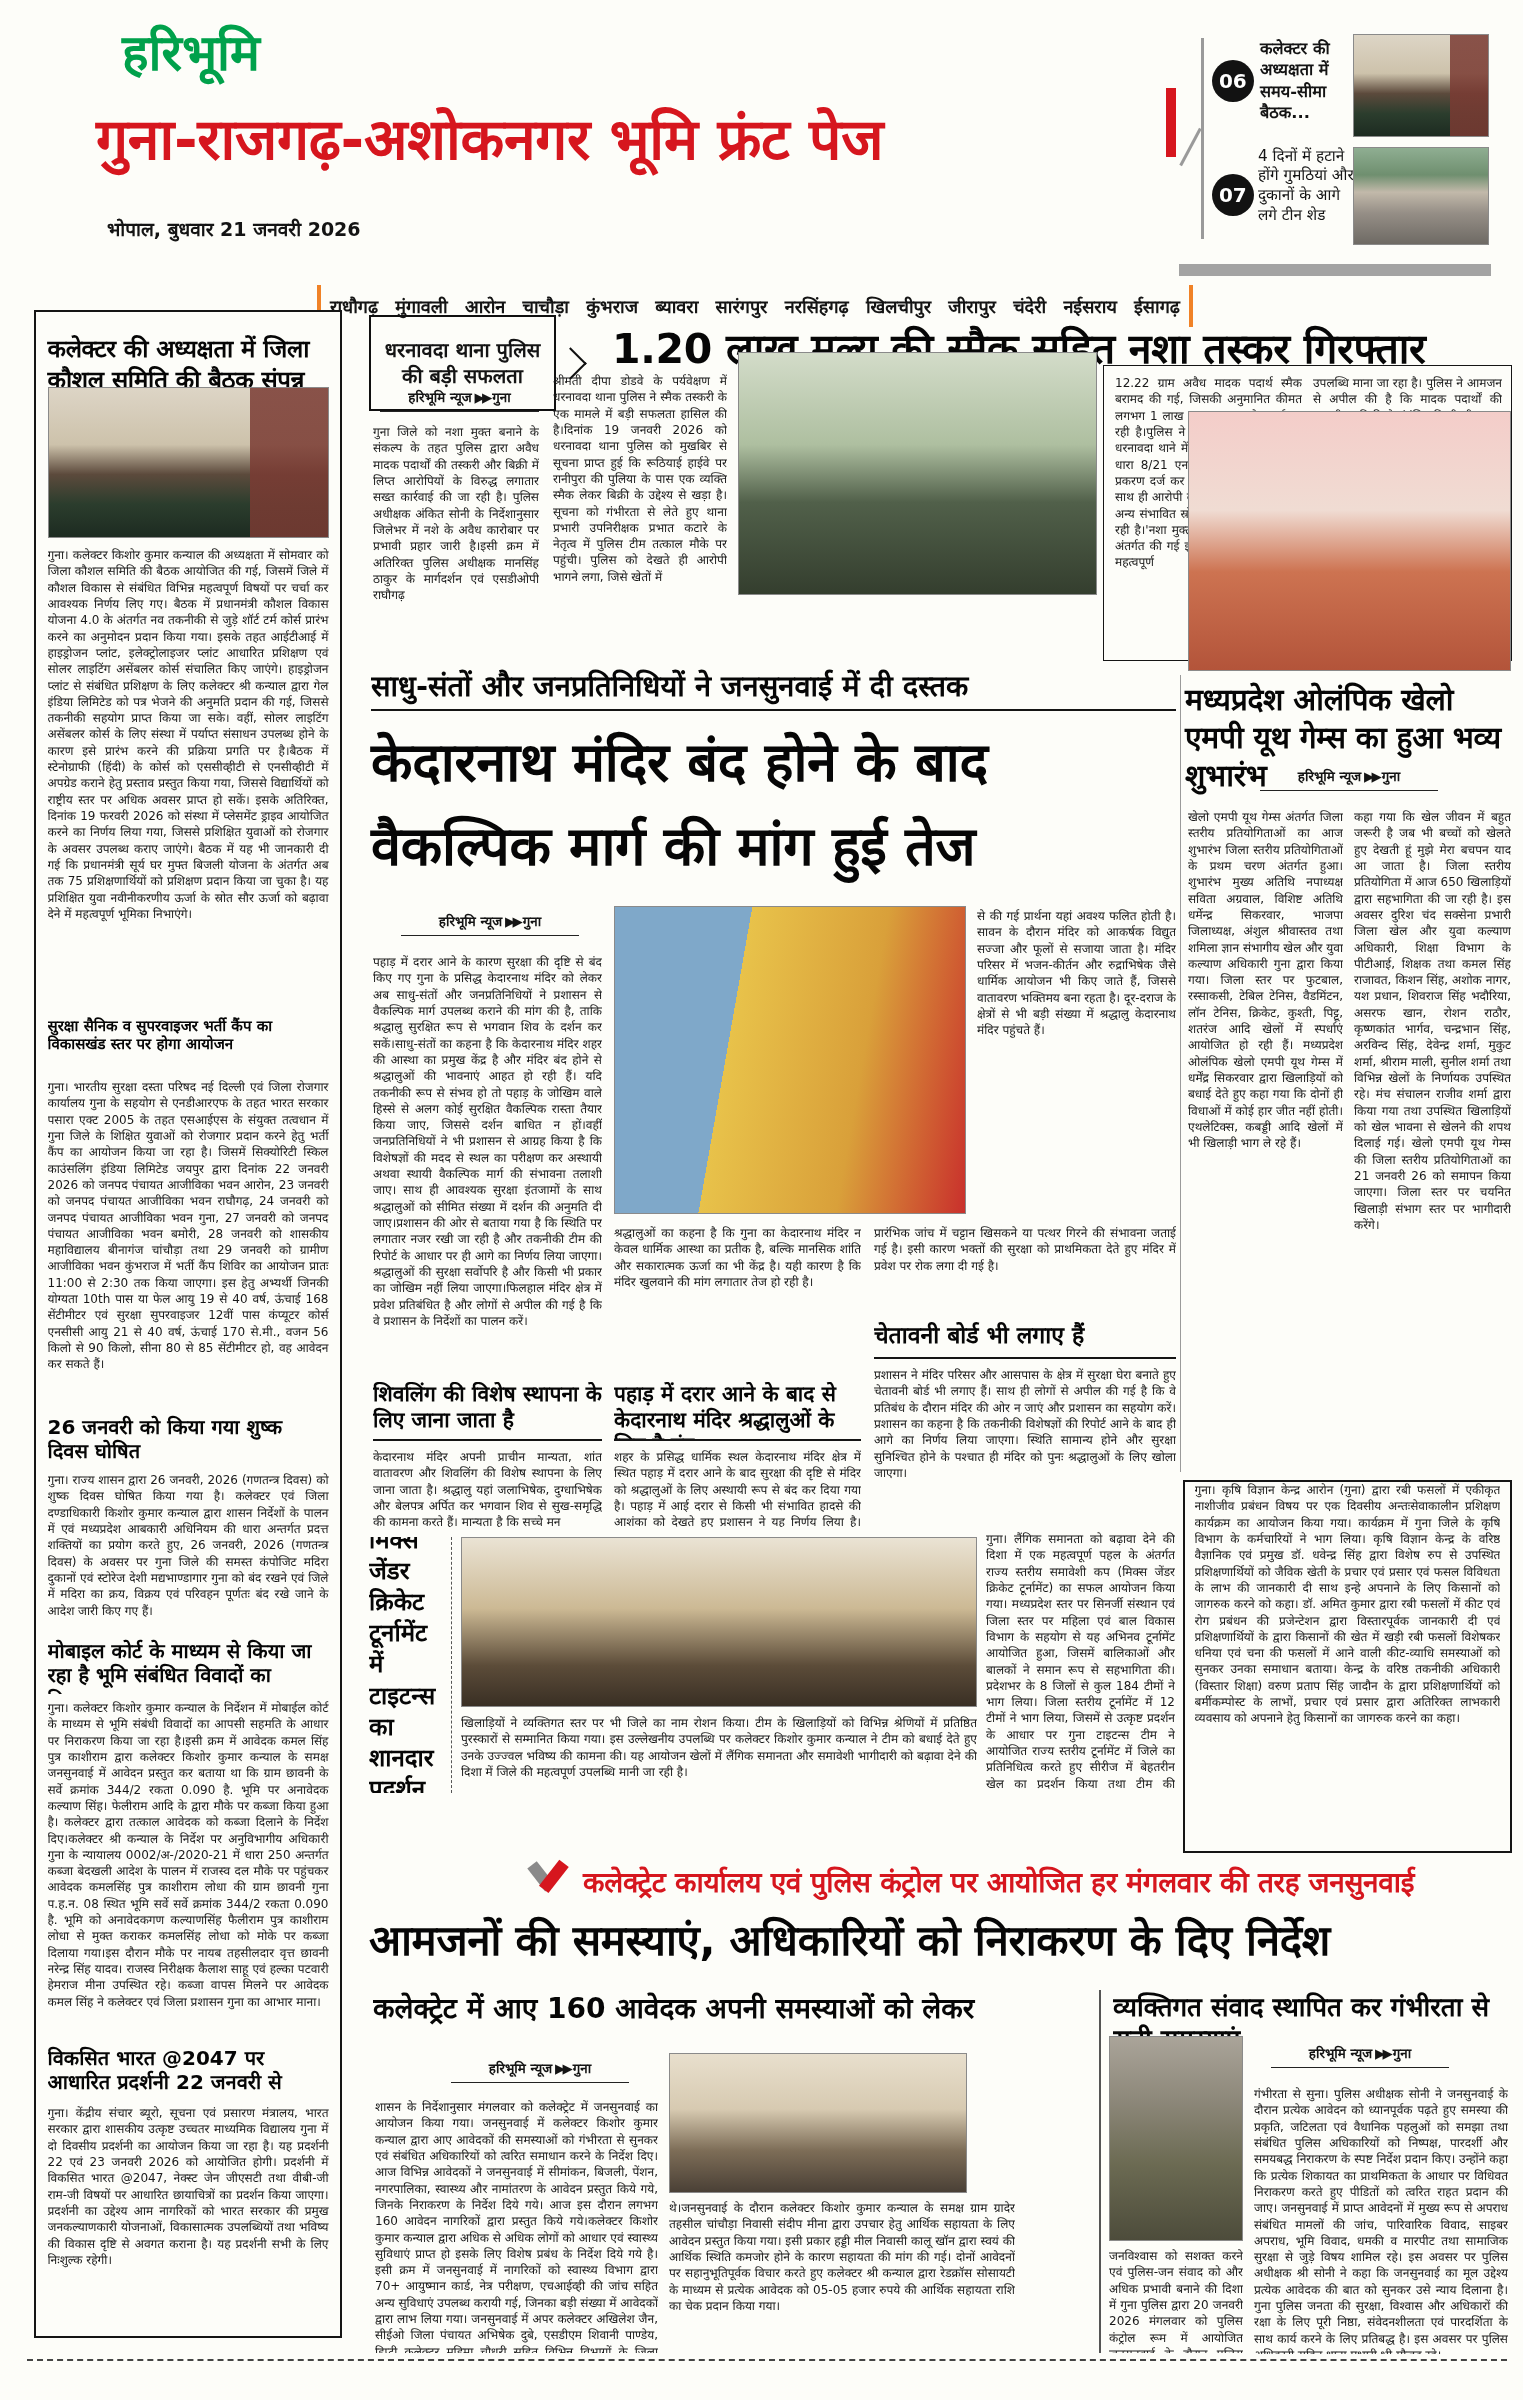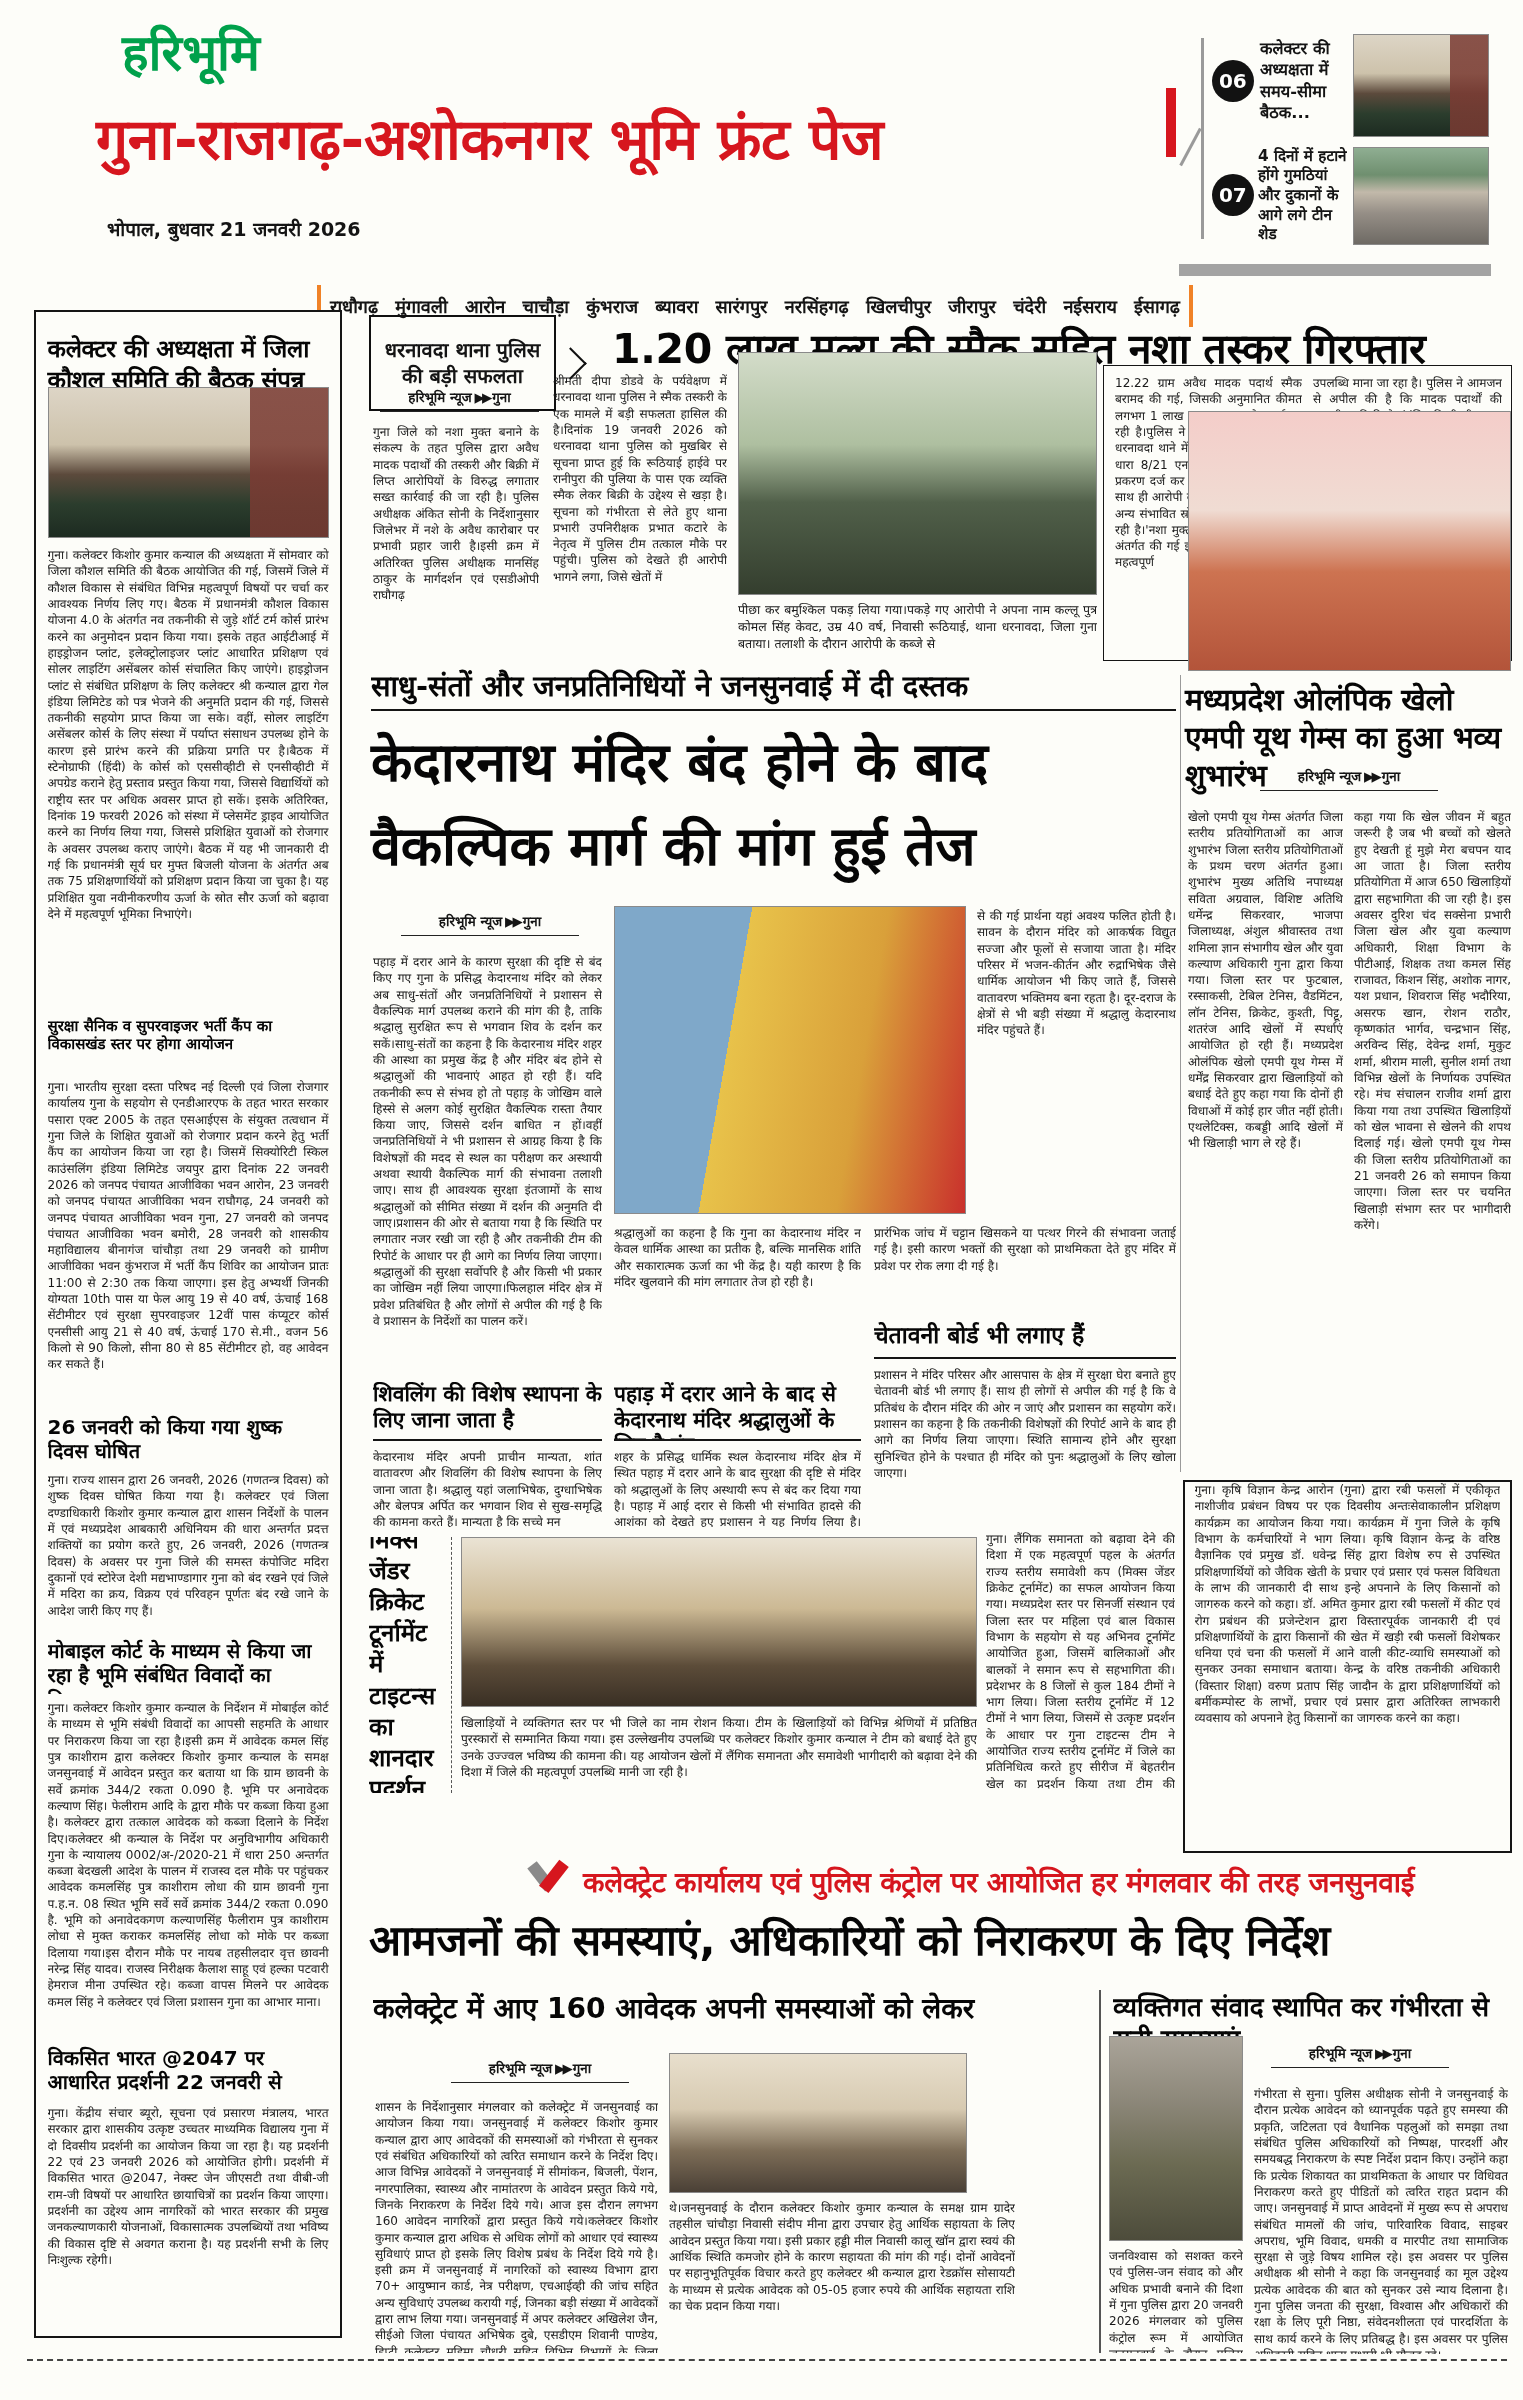--- a/index.html
+++ b/index.html
@@ -53,21 +53,21 @@
   <div class="abs" style="left:1189px;top:126px;width:2.9px;height:42px;background:#9a9a9a;transform:rotate(28deg)"></div>
 
   <div class="abs" style="left:1208px;top:32.5px;width:287px;height:109px">
     <div class="circle" style="position:absolute;left:3.8px;top:27px;width:42px;height:42px">06</div>
     <div style="position:absolute;left:52px;top:5.7px;width:94px;font-size:16.3px;font-weight:bold;line-height:1.3">कलेक्टर की अध्यक्षता में समय-सीमा बैठक...</div>
     <div class="photo ph-meeting" style="position:absolute;left:145px;top:1.9px;width:136px;height:103px"></div>
   </div>
 
   <div class="abs" style="left:1208px;top:145px;width:287px;height:107px">
     <div class="circle" style="position:absolute;left:3.8px;top:29px;width:42px;height:42px">07</div>
-    <div style="position:absolute;left:50px;top:1.9px;width:96px;font-size:15.3px;font-weight:bold;line-height:1.28">4 दिनों में हटाने होंगे गुमठियां और दुकानों के आगे लगे टीन शेड</div>
+    <div style="position:absolute;left:50px;top:1.9px;width:96px;font-size:15.3px;font-weight:normal;line-height:1.28">4 दिनों में हटाने होंगे गुमठियां और दुकानों के आगे लगे टीन शेड</div>
     <div class="photo ph-street" style="position:absolute;left:145px;top:1.9px;width:136px;height:98px"></div>
   </div>
   <div class="abs" style="left:1179px;top:264px;width:312px;height:11.5px;background:#a3a3a3"></div>
 
   <div class="abs nav" style="left:325px;top:283px;width:860px;height:46px">
     <span class="bracket l"></span>
     <span>राधौगढ़</span>
       <span class="nav-sep"></span>
     <span>मुंगावली</span>
       <span class="nav-sep"></span>
@@ -112,21 +112,20 @@
   <div class="abs kickerbox" style="left:369px;top:315px;width:187px;height:96px;font-size:20px">धरनावदा थाना पुलिस की बड़ी सफलता</div>
   <div class="abs chev" style="left:559px;top:352px"></div>
   <div class="abs headline nowrap" style="left:612px;top:319px;font-size:41px">1.20 लाख मूल्य की स्मैक सहित नशा तस्कर गिरफ्तार</div>
 
   <div class="abs byline" style="left:380px;top:386px;width:159px">
     <span>हरिभूमि न्यूज</span><span class="arr">▶▶</span><span>गुना</span>
   </div>
   <div class="abs bodytext" style="left:373px;top:424px;width:166px;height:245px">गुना जिले को नशा मुक्त बनाने के संकल्प के तहत पुलिस द्वारा अवैध मादक पदार्थों की तस्करी और बिक्री में लिप्त आरोपियों के विरुद्ध लगातार सख्त कार्रवाई की जा रही है। पुलिस अधीक्षक अंकित सोनी के निर्देशानुसार जिलेभर में नशे के अवैध कारोबार पर प्रभावी प्रहार जारी है।इसी क्रम में अतिरिक्त पुलिस अधीक्षक मानसिंह ठाकुर के मार्गदर्शन एवं एसडीओपी राघौगढ़</div>
   <div class="abs bodytext" style="left:553px;top:373px;width:174px;height:296px">श्रीमती दीपा डोडवे के पर्यवेक्षण में धरनावदा थाना पुलिस ने स्मैक तस्करी के एक मामले में बड़ी सफलता हासिल की है।दिनांक 19 जनवरी 2026 को धरनावदा थाना पुलिस को मुखबिर से सूचना प्राप्त हुई कि रूठियाई हाईवे पर रानीपुरा की पुलिया के पास एक व्यक्ति स्मैक लेकर बिक्री के उद्देश्य से खड़ा है। सूचना को गंभीरता से लेते हुए थाना प्रभारी उपनिरीक्षक प्रभात कटारे के नेतृत्व में पुलिस टीम तत्काल मौके पर पहुंची। पुलिस को देखते ही आरोपी भागने लगा, जिसे खेतों में</div>
   <div class="abs photo ph-police-group" style="left:738px;top:352px;width:359px;height:243px"></div>
-  <div class="abs bodytext" style="left:738px;top:602px;width:359px;height:63px;font-size:12.4px">पीछा कर बमुश्किल पकड़ लिया गया।पकड़े गए आरोपी ने अपना नाम कल्लू पुत्र कोमल सिंह केवट, उम्र 40 वर्ष, निवासी रूठियाई, थाना धरनावदा, जिला गुना बताया। तलाशी के दौरान आरोपी के कब्जे से</div>
   <div class="abs" style="left:1103px;top:365px;width:409px;height:296px;border:1.9px solid #151515"></div>
   <div class="abs bodytext" style="left:1115px;top:375px;width:187px;height:277px">12.22 ग्राम अवैध मादक पदार्थ स्मैक बरामद की गई, जिसकी अनुमानित कीमत लगभग 1 लाख 20 हजार रुपये बताई जा रही है।पुलिस ने आरोपी को गिरफ्तार कर धरनावदा थाने में अपराध क्रमांक 17/26, धारा 8/21 एनडीपीएस एक्ट के अंतर्गत प्रकरण दर्ज कर विवेचना प्रारंभ कर दी है। साथ ही आरोपी के नशा तस्करी नेटवर्क एवं अन्य संभावित स्रोतों की गहन जांच की जा रही है।'नशा मुक्त गुना जिला' अभियान के अंतर्गत की गई इस कार्रवाई को पुलिस की महत्वपूर्ण</div>
   <div class="abs bodytext" style="left:1313px;top:375px;width:189px;height:277px">उपलब्धि माना जा रहा है। पुलिस ने आमजन से अपील की है कि मादक पदार्थों की तस्करी या बिक्री से संबंधित किसी भी सूचना को तुरंत पुलिस तक पहुंचाएं। इस कार्रवाई में थाना प्रभारी उपनिरीक्षक प्रभात कटारे, सउनि सैय्यद साजिद हुसैन, सउनि ओमप्रकाश शर्मा, प्रधान आरक्षक देवेन्द्र सिंह सिकरवार, प्रधान आरक्षक धीरेन्द्र सेंगर, आरक्षक धर्मेन्द्र धाकड़, आरक्षक सत्येन्द्र गुर्जर, आरक्षक ऋषीकेश शर्मा एवं आरक्षक रघुकुल मिश्रा की विशेष भूमिका रही।</div>
 
   <div class="abs vrule" style="left:1180px;top:675px;width:1.4px;height:797px"></div>
 
   <div class="abs subhead underlined center" style="left:371px;top:669px;width:805px;font-size:29px">साधु-संतों और जनप्रतिनिधियों ने जनसुनवाई में दी दस्तक</div>
   <div class="abs headline nowrap" style="left:371px;top:723px;font-size:54px">केदारनाथ मंदिर बंद होने के बाद</div>
   <div class="abs headline nowrap" style="left:371px;top:807px;font-size:54px">वैकल्पिक मार्ग की मांग हुई तेज</div>
   <div class="abs byline" style="left:401px;top:910px;width:178px">

